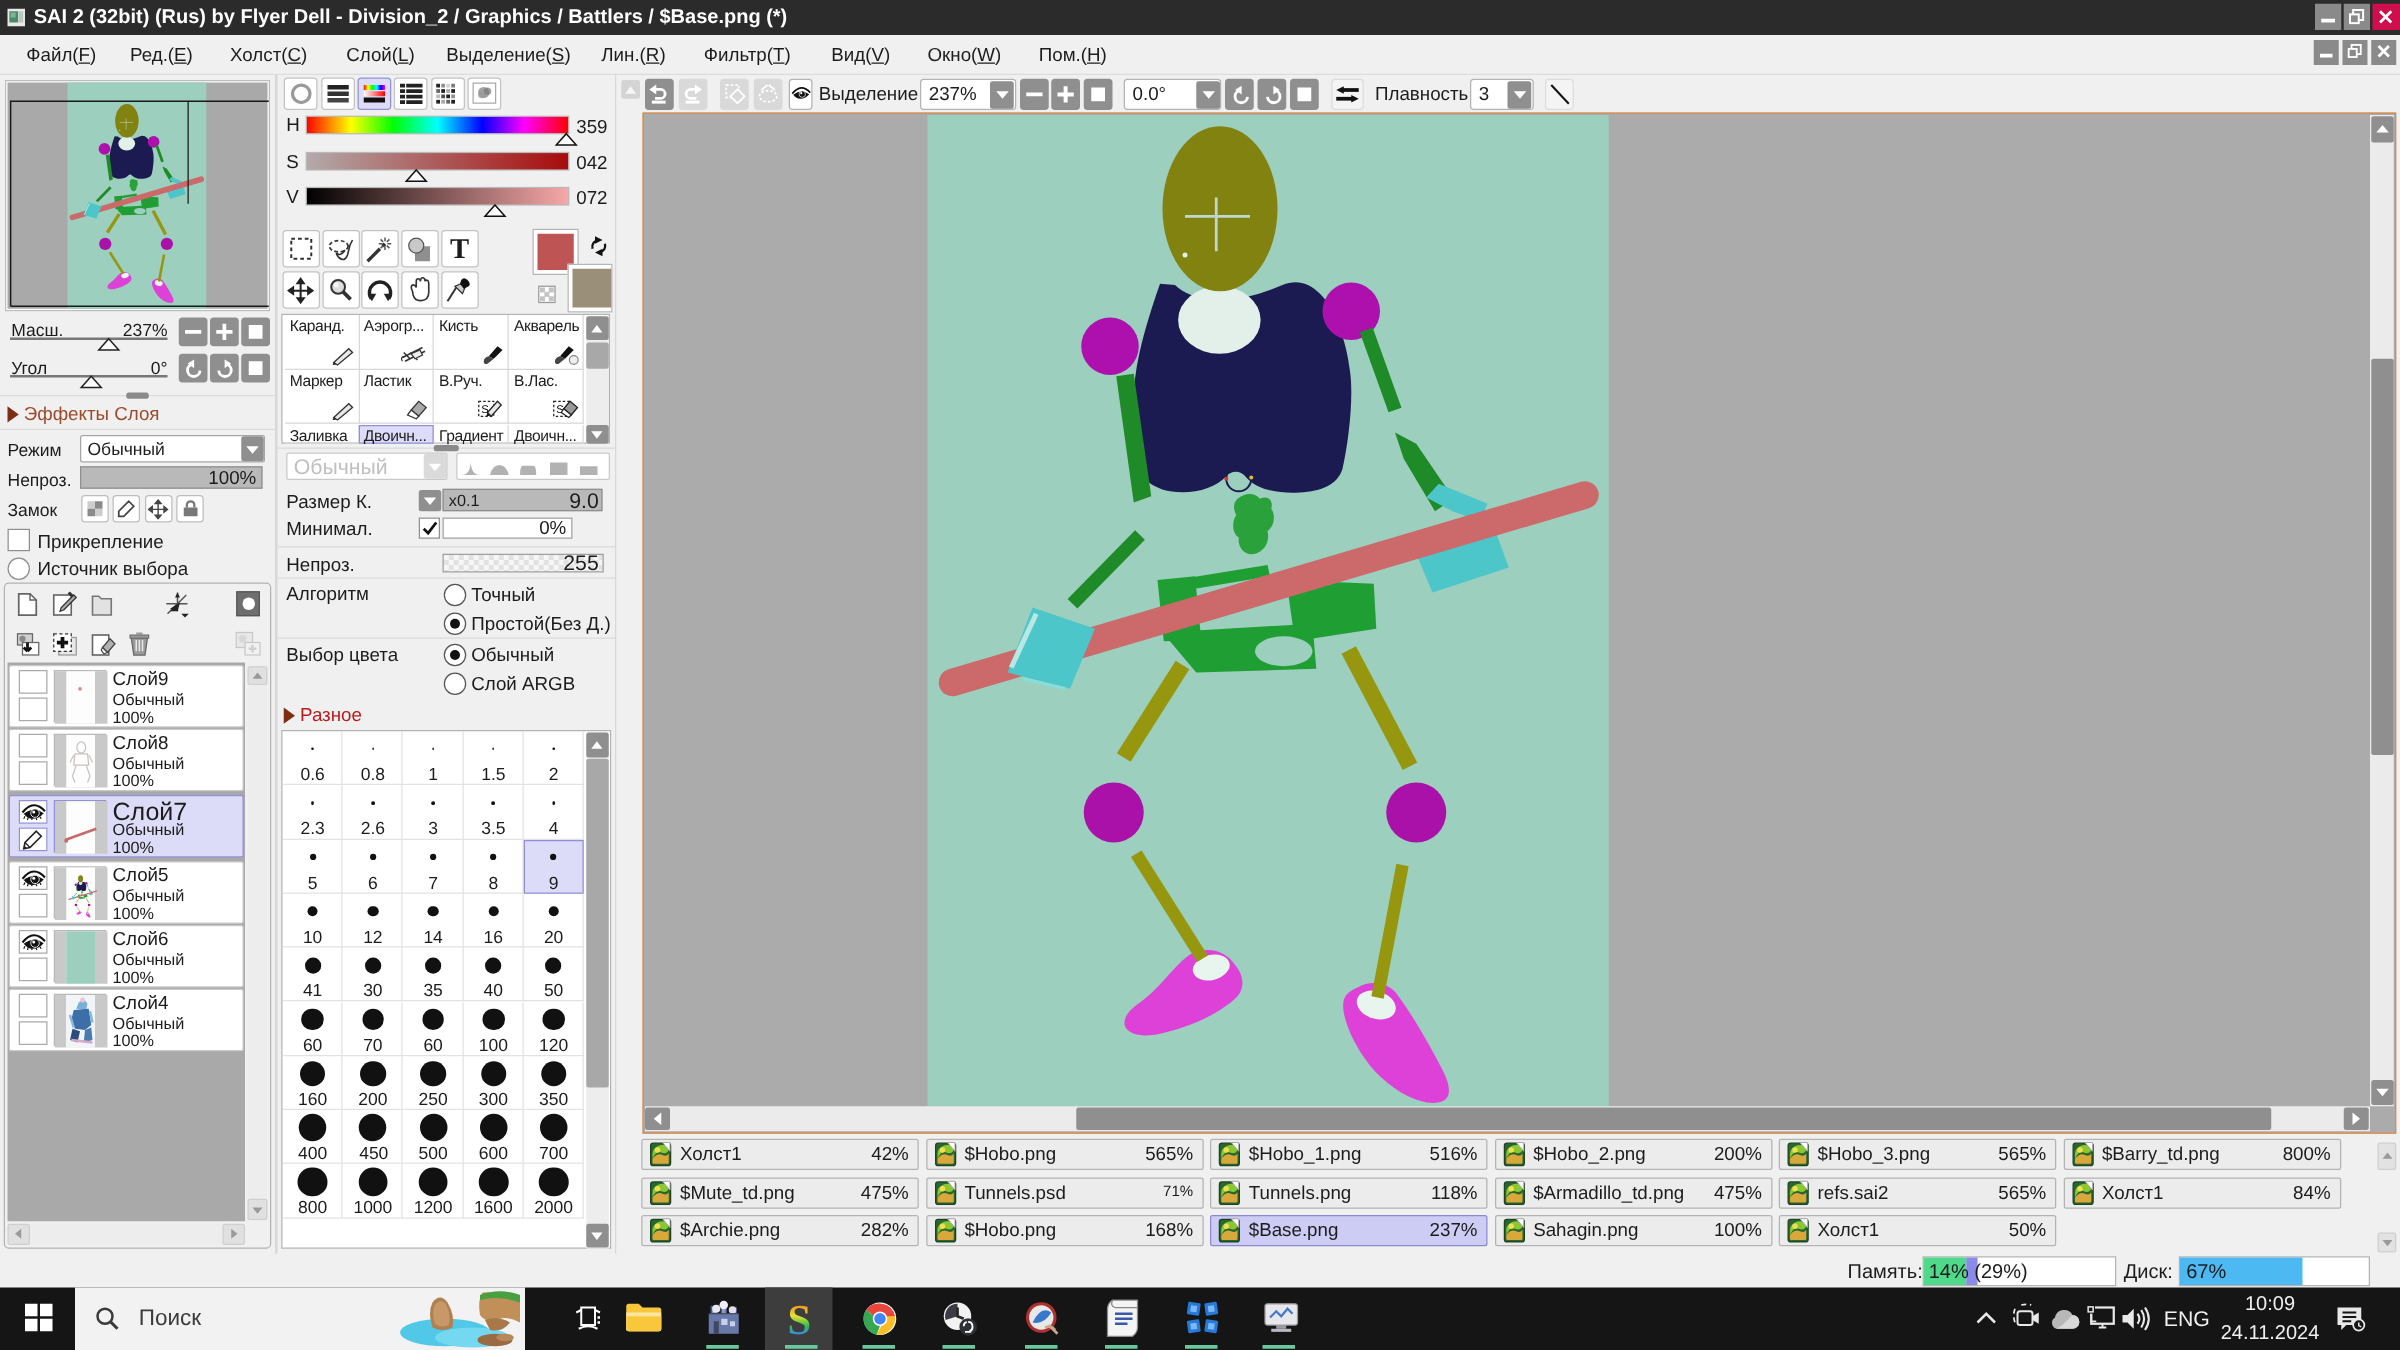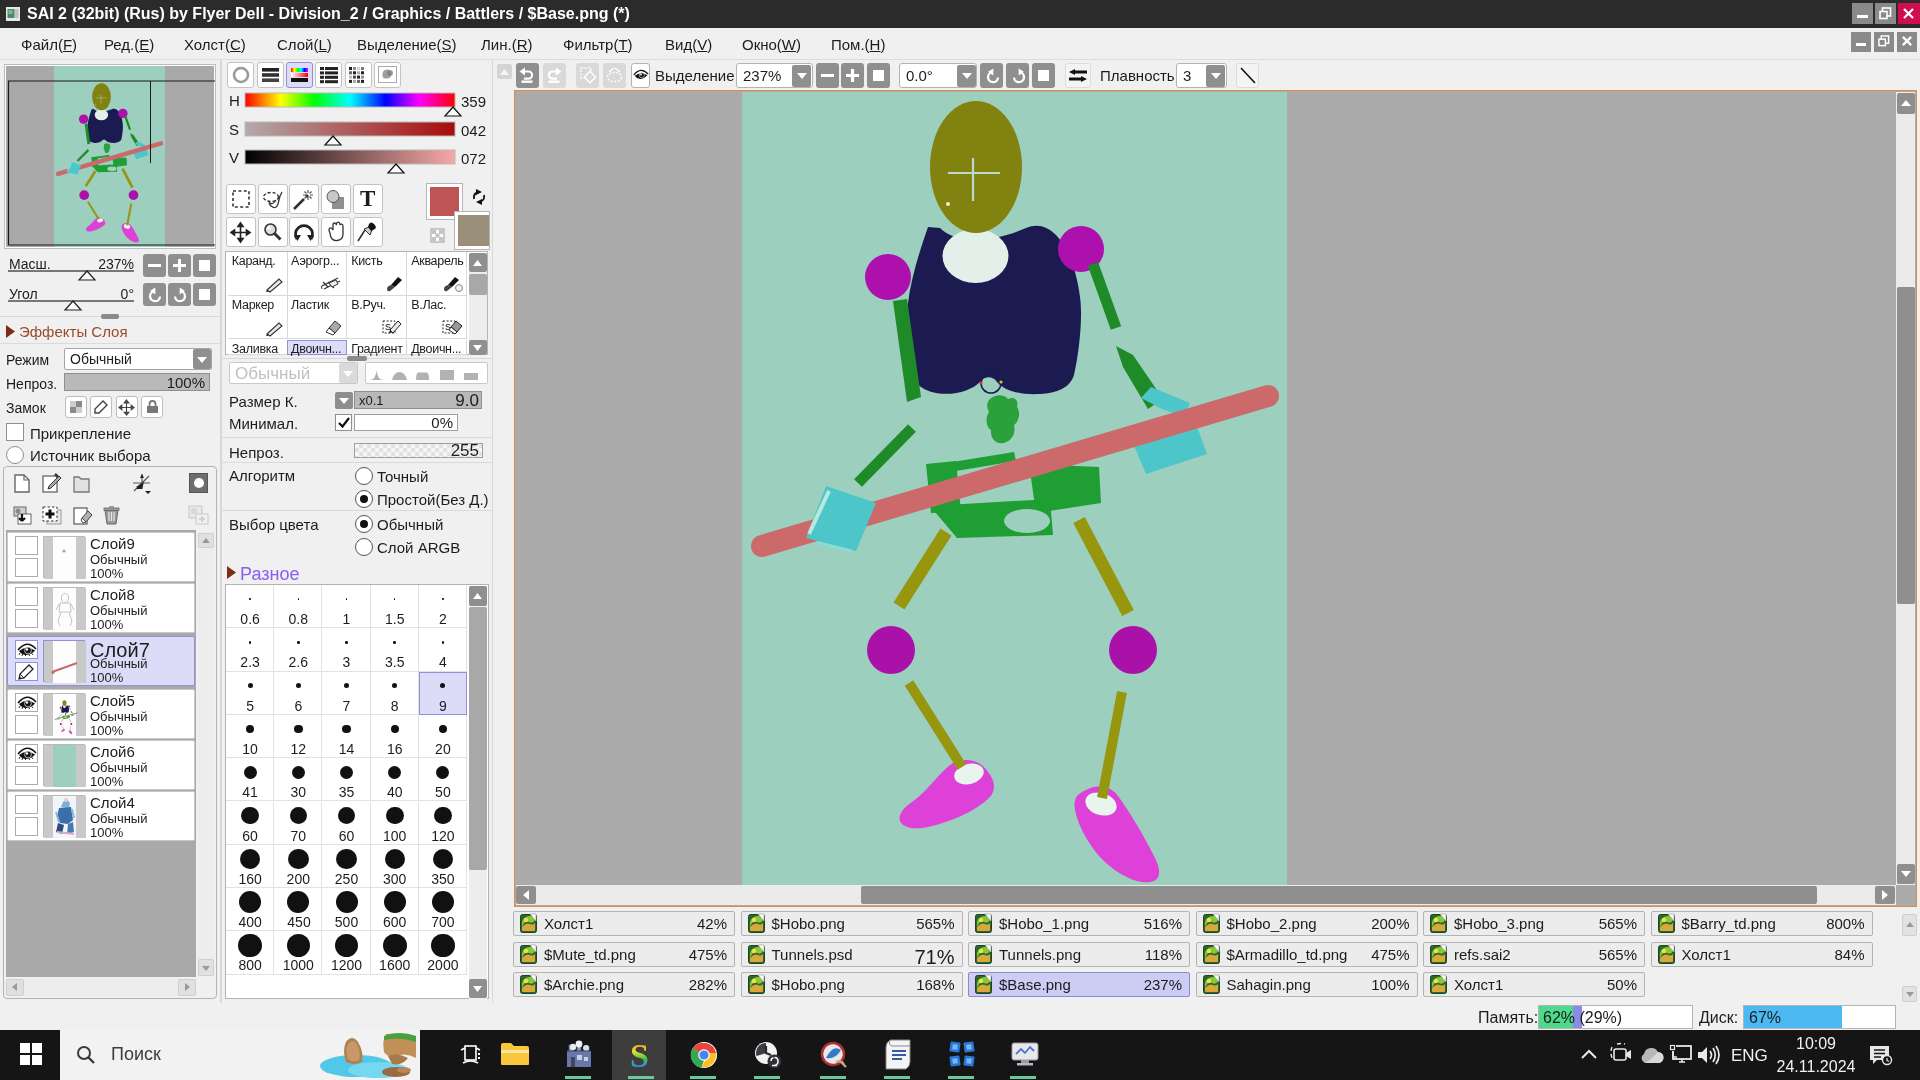--- a/index.html
+++ b/index.html
@@ -710,21 +710,21 @@
 <div class="abs" style="left:222px;top:510px;width:270px;height:1px;background:#dadada"></div>
 <div class="lbl" style="left:229px;top:516px;font-size:15px">Выбор цвета</div>
 <div class="abs" style="left:355px;top:515px;width:18px;height:18px;background:#fff;border:1.3px solid #555;border-radius:50%"></div>
 <div class="abs" style="left:360px;top:520px;width:8px;height:8px;background:#111;border-radius:50%"></div>
 <div class="lbl" style="left:377px;top:516px;font-size:15px">Обычный</div>
 <div class="abs" style="left:355px;top:538px;width:18px;height:18px;background:#fff;border:1.3px solid #555;border-radius:50%"></div>
 <div class="lbl" style="left:377px;top:539px;font-size:15px">Слой ARGB</div>
 <svg class="abs" style="left:227px;top:566px" width="9" height="13">
     <polygon points="0,0 9,6.5 0,13" fill="#7c2d12"></polygon>
   </svg>
-<div class="lbl" style="left:240px;top:564px;font-size:18px;color:#8b5cf6">Разное</div>
+<div class="lbl" style="left:240px;top:564px;font-size:15px;color:#b91c1c">Разное</div>
 <div class="abs" style="left:225px;top:584px;width:264px;height:415px;background:#fff;border:1px solid #b3b3b3"></div>
 <div class="abs" style="left:226.0px;top:585.0px;width:48.2px;height:43.3px;border-right:1px solid #e2e2e2;border-bottom:1px solid #e2e2e2"></div>
 <div class="abs" style="left:249.3px;top:598.2px;width:1.6px;height:1.6px;background:#111;border-radius:50%"></div>
 <div class="lbl" style="left:250.1px;top:611.0px;font-size:14px;transform:translateX(-50%)">0.6</div>
 <div class="abs" style="left:274.2px;top:585.0px;width:48.2px;height:43.3px;border-right:1px solid #e2e2e2;border-bottom:1px solid #e2e2e2"></div>
 <div class="abs" style="left:297.5px;top:598.2px;width:1.6px;height:1.6px;background:#111;border-radius:50%"></div>
 <div class="lbl" style="left:298.3px;top:611.0px;font-size:14px;transform:translateX(-50%)">0.8</div>
 <div class="abs" style="left:322.4px;top:585.0px;width:48.2px;height:43.3px;border-right:1px solid #e2e2e2;border-bottom:1px solid #e2e2e2"></div>
 <div class="abs" style="left:345.7px;top:598.2px;width:1.6px;height:1.6px;background:#111;border-radius:50%"></div>
 <div class="lbl" style="left:346.5px;top:611.0px;font-size:14px;transform:translateX(-50%)">1</div>
@@ -1059,21 +1059,21 @@
 <div class="lbl" style="left:727.0px;top:945.5px;font-size:15px;transform:translateX(-100%)">475%</div>
 <div class="abs" style="left:740.5px;top:941.5px;width:222px;height:25px;background:#ececec;border:1px solid #b3b3b3;border-radius:2px"></div>
 <svg class="abs" style="left:747.5px;top:944.5px" width="17" height="19" viewBox="0 0 17 19">
 <rect x="0.5" y="0.5" width="16" height="18" rx="2" fill="#2a6630" stroke="#1c4422"></rect>
 <path d="M2 13 Q5 6 9 8 Q13 10 15 6 L15 3 Q10 1 6 3 Q2 5 2 9 Z" fill="#8ac832"></path>
 <path d="M2 13 Q6 8 10 10 Q13 11.5 15 9 V16 Q15 17 14 17 H3 Q2 17 2 16 Z" fill="#d8a83a"></path>
 <circle cx="6" cy="6" r="2.2" fill="#f0e050"></circle>
 <path d="M10 0 H16 V7 Z" fill="#fff" stroke="#aaa" stroke-width="0.8"></path>
   </svg>
 <div class="lbl" style="left:771.5px;top:945.5px;font-size:15px">Tunnels.psd</div>
-<div class="lbl" style="left:954.5px;top:945.5px;font-size:20px;transform:translateX(-100%)">71%</div>
+<div class="lbl" style="left:954.5px;top:945.5px;font-size:12px;transform:translateX(-100%)">71%</div>
 <div class="abs" style="left:968.0px;top:941.5px;width:222px;height:25px;background:#ececec;border:1px solid #b3b3b3;border-radius:2px"></div>
 <svg class="abs" style="left:975.0px;top:944.5px" width="17" height="19" viewBox="0 0 17 19">
 <rect x="0.5" y="0.5" width="16" height="18" rx="2" fill="#2a6630" stroke="#1c4422"></rect>
 <path d="M2 13 Q5 6 9 8 Q13 10 15 6 L15 3 Q10 1 6 3 Q2 5 2 9 Z" fill="#8ac832"></path>
 <path d="M2 13 Q6 8 10 10 Q13 11.5 15 9 V16 Q15 17 14 17 H3 Q2 17 2 16 Z" fill="#d8a83a"></path>
 <circle cx="6" cy="6" r="2.2" fill="#f0e050"></circle>
 <path d="M10 0 H16 V7 Z" fill="#fff" stroke="#aaa" stroke-width="0.8"></path>
   </svg>
 <div class="lbl" style="left:999.0px;top:945.5px;font-size:15px">Tunnels.png</div>
 <div class="lbl" style="left:1182.0px;top:945.5px;font-size:15px;transform:translateX(-100%)">118%</div>
@@ -1164,21 +1164,21 @@
   </svg>
 <div class="abs" style="left:1902px;top:986px;width:15px;height:16px;background:#e2e2e2;border:1px solid #cfcfcf;border-radius:2px"></div>
 <svg class="abs" style="left:1906px;top:992px" width="8" height="5">
     <polygon points="0,0 8,0 4,5" fill="#9a9a9a"></polygon>
   </svg>
 
 <div class="lbl" style="left:1478px;top:1009px;font-size:16px">Память:</div>
 <div class="abs" style="left:1538px;top:1005px;width:155px;height:24px;background:#fff;border:1px solid #b3b3b3"></div>
 <div class="abs" style="left:1539px;top:1006px;width:34px;height:22px;background:#4fd98a"></div>
 <div class="abs" style="left:1573px;top:1006px;width:9px;height:22px;background:#8a8ae8"></div>
-<div class="lbl" style="left:1543px;top:1009px;font-size:16px">62% (29%)</div>
+<div class="lbl" style="left:1543px;top:1009px;font-size:16px">14% (29%)</div>
 <div class="lbl" style="left:1699px;top:1009px;font-size:16px">Диск:</div>
 <div class="abs" style="left:1743px;top:1005px;width:153px;height:24px;background:#fff;border:1px solid #b3b3b3"></div>
 <div class="abs" style="left:1744px;top:1006px;width:98px;height:22px;background:#4db9f2"></div>
 <div class="lbl" style="left:1749px;top:1009px;font-size:16px">67%</div>
 
 <div class="abs" style="left:0;top:1030px;width:1920px;height:50px;background:#151515"></div>
 
 <svg class="abs" style="left:20px;top:1043px" width="22" height="22" viewBox="0 0 22 22">
     <g fill="#fff">
       <rect width="10" height="10"></rect>

